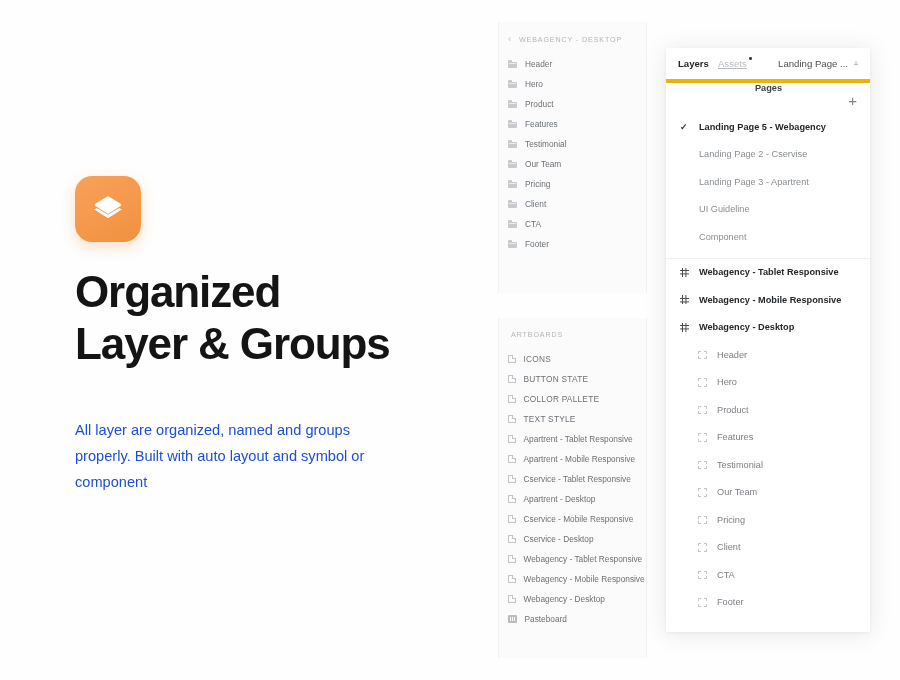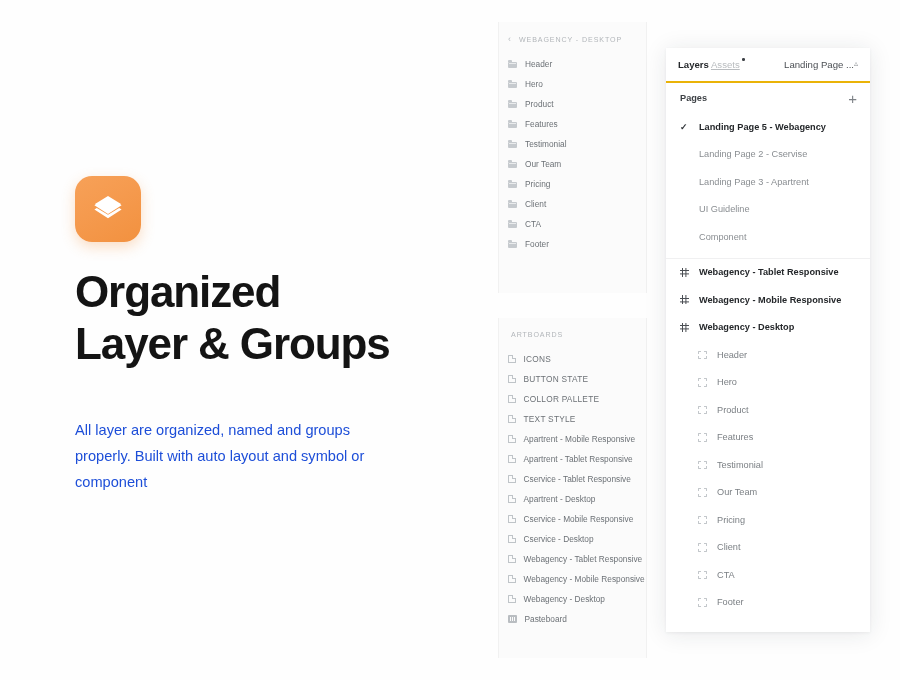--- a/index.html
+++ b/index.html
@@ -94,40 +94,40 @@
   
   #inspector {
     position: absolute; left: 666px; top: 48px;
     width: 204px; height: 584px;
     background: #ffffff;
     box-shadow: 0 2px 22px rgba(30,35,45,.10), 0 1px 3px rgba(30,35,45,.06);
   }
   .tabs {
     display: flex; align-items: center;
     height: 35px; padding: 0 12px;
-    border-bottom: 2px solid #eab308;
+    border-bottom: 4px solid #eab308;
     font-size: 9.6px;
   }
   .tab { color: #b9bcbf; position: relative; }
   .tab.active { color: #25282b; font-weight: bold; }
-  .tab + .tab { margin-left: 2px; text-decoration: underline; }
+  .tab + .tab { margin-left: 9px; text-decoration: underline; }
   .dot-badge {
     position: absolute; right: -5px; top: -1px;
     width: 2.6px; height: 2.6px; border-radius: 50%; background: #3c4045;
   }
   .tab-doc {
-    margin-left: auto; display: flex; align-items: center; 
+    margin-left: auto; display: flex; align-items: center; gap: 6px;
     color: #4b4f54; font-size: 9.6px;
   }
   .tab-doc .caret { font-size: 8px; color: #8c9094; transform: translateY(-1px); }
 
   .pages-head {
     display: flex; align-items: center;
     height: 30px; padding: 0 13px 0 14px;
-    font-size: 9.2px; font-weight: bold; color: #3e4246;
+    font-size: 9.2px; font-weight: bold; color: #3e4246; flex-direction: column;
   }
   .pages-head .plus {
     margin-left: auto; font-size: 15px; color: #7d8186;
     line-height: 1; font-weight: normal;
   }
 
   .page-row {
     display: flex; align-items: center;
     height: 27.5px; padding-left: 14px;
     font-size: 9.2px; color: #8a8e92; white-space: nowrap;
@@ -282,27 +282,27 @@
         <div class="mid-row caps">
           <span class="ic-artboard">
             <i></i>
           </span>
           <span class="lbl">TEXT STYLE</span>
         </div>
         <div class="mid-row">
           <span class="ic-artboard">
             <i></i>
           </span>
+          <span class="lbl">Apartrent - Tablet Responsive</span>
+        </div>
+        <div class="mid-row">
+          <span class="ic-artboard">
+            <i></i>
+          </span>
           <span class="lbl">Apartrent - Mobile Responsive</span>
-        </div>
-        <div class="mid-row">
-          <span class="ic-artboard">
-            <i></i>
-          </span>
-          <span class="lbl">Apartrent - Tablet Responsive</span>
         </div>
         <div class="mid-row">
           <span class="ic-artboard">
             <i></i>
           </span>
           <span class="lbl">Cservice - Tablet Responsive</span>
         </div>
         <div class="mid-row">
           <span class="ic-artboard">
             <i></i>

